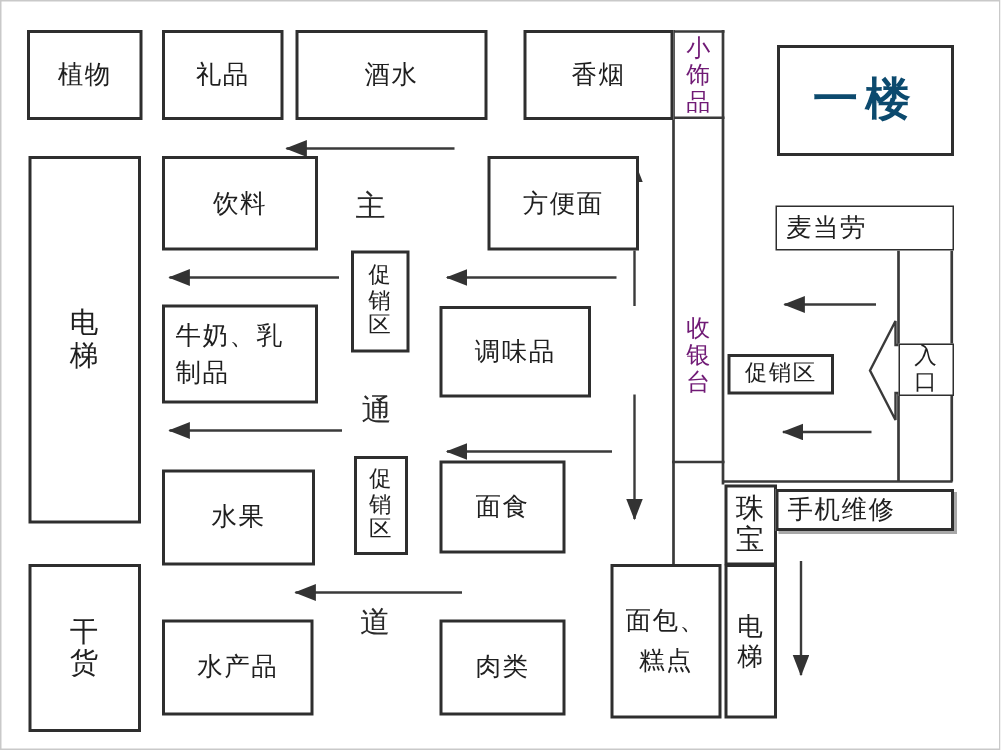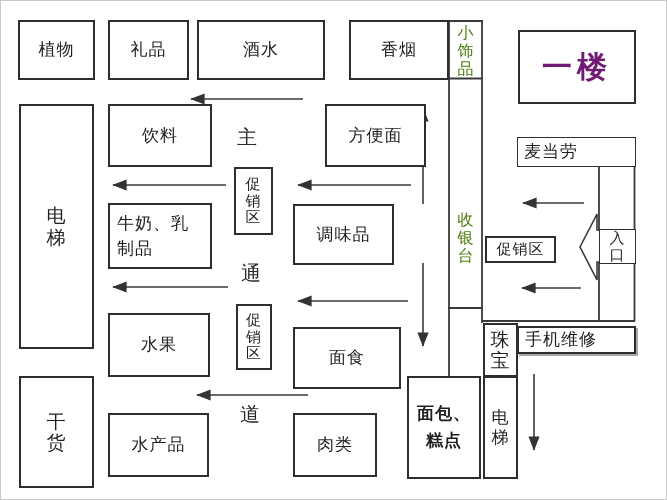--- a/index.html
+++ b/index.html
@@ -8,32 +8,32 @@
     border:1px solid #c9c9c9;box-sizing:border-box;overflow:hidden;
     font-family:"Liberation Serif","DejaVu Serif",serif;color:#1f1f1f;
   }
   .lines{position:absolute;left:0;top:0;width:667px;height:500px;}
   .box{
     position:absolute;box-sizing:border-box;border:2px solid #2e2e2e;background:#fff;
     display:flex;align-items:center;justify-content:center;
     font-size:17px;line-height:1.25;letter-spacing:1px;text-align:center;
   }
   .thin{border-width:1.6px;}
-  .label{position:absolute;box-sizing:border-box;font-size:17px;color:#4d7c0f;}
+  .label{position:absolute;box-sizing:border-box;font-size:17px;color:#701a75;}
   .vtext{display:block;width:1.08em;line-height:1.12;text-align:center;word-break:break-all;white-space:normal;margin:0 auto;}
   .v15{font-size:15px;}
   .v19{font-size:19px;}
   .aisle-char{font-size:20px;color:#2a2a2a;letter-spacing:0;}
   .floor-badge{
     font-family:"Liberation Sans","DejaVu Sans",sans-serif;
-    font-weight:700;font-size:30px;letter-spacing:5px;color:#701a75;
+    font-weight:700;font-size:30px;letter-spacing:5px;color:#0c4a6e;
   }
   .left-align{justify-content:flex-start;text-align:left;padding:0 6px;}
   .dairy{justify-content:flex-start;text-align:left;padding:0 7px;line-height:1.5;}
-  .bakery{line-height:1.55;padding:0 3px;font-weight:bold;}
+  .bakery{line-height:1.55;padding:0 3px;}
   .shadowed{box-shadow:2px 2px 0 0 #a8a8a8;}
 </style>
 </head>
 <body>
 
 <div class="canvas">
 
   <svg class="lines" viewBox="0 0 667 500">
     <defs>
       <marker id="ah" markerWidth="10" markerHeight="8" refX="8.5" refY="3.5" orient="auto">
@@ -105,21 +105,21 @@
   <div class="box" style="left:107px;top:412px;width:101px;height:64px;">
     <span>水产品</span>
   </div>
 
   <div class="box" style="left:292px;top:103px;width:101px;height:63px;margin-left:32px;">
     <span>方便面</span>
   </div>
   <div class="box" style="left:292px;top:203px;width:101px;height:61px;">
     <span>调味品</span>
   </div>
-  <div class="box" style="left:292px;top:326px;width:108px;height:62px;">
+  <div class="box" style="left:292px;top:306px;width:84px;height:62px;">
     <span>面食</span>
   </div>
   <div class="box" style="left:292px;top:412px;width:84px;height:64px;">
     <span>肉类</span>
   </div>
 
   <div class="box" style="left:233px;top:166px;width:39px;height:68px;">
     <span class="vtext v15">促销区</span>
   </div>
   <div class="box" style="left:235px;top:303px;width:36px;height:66px;">

